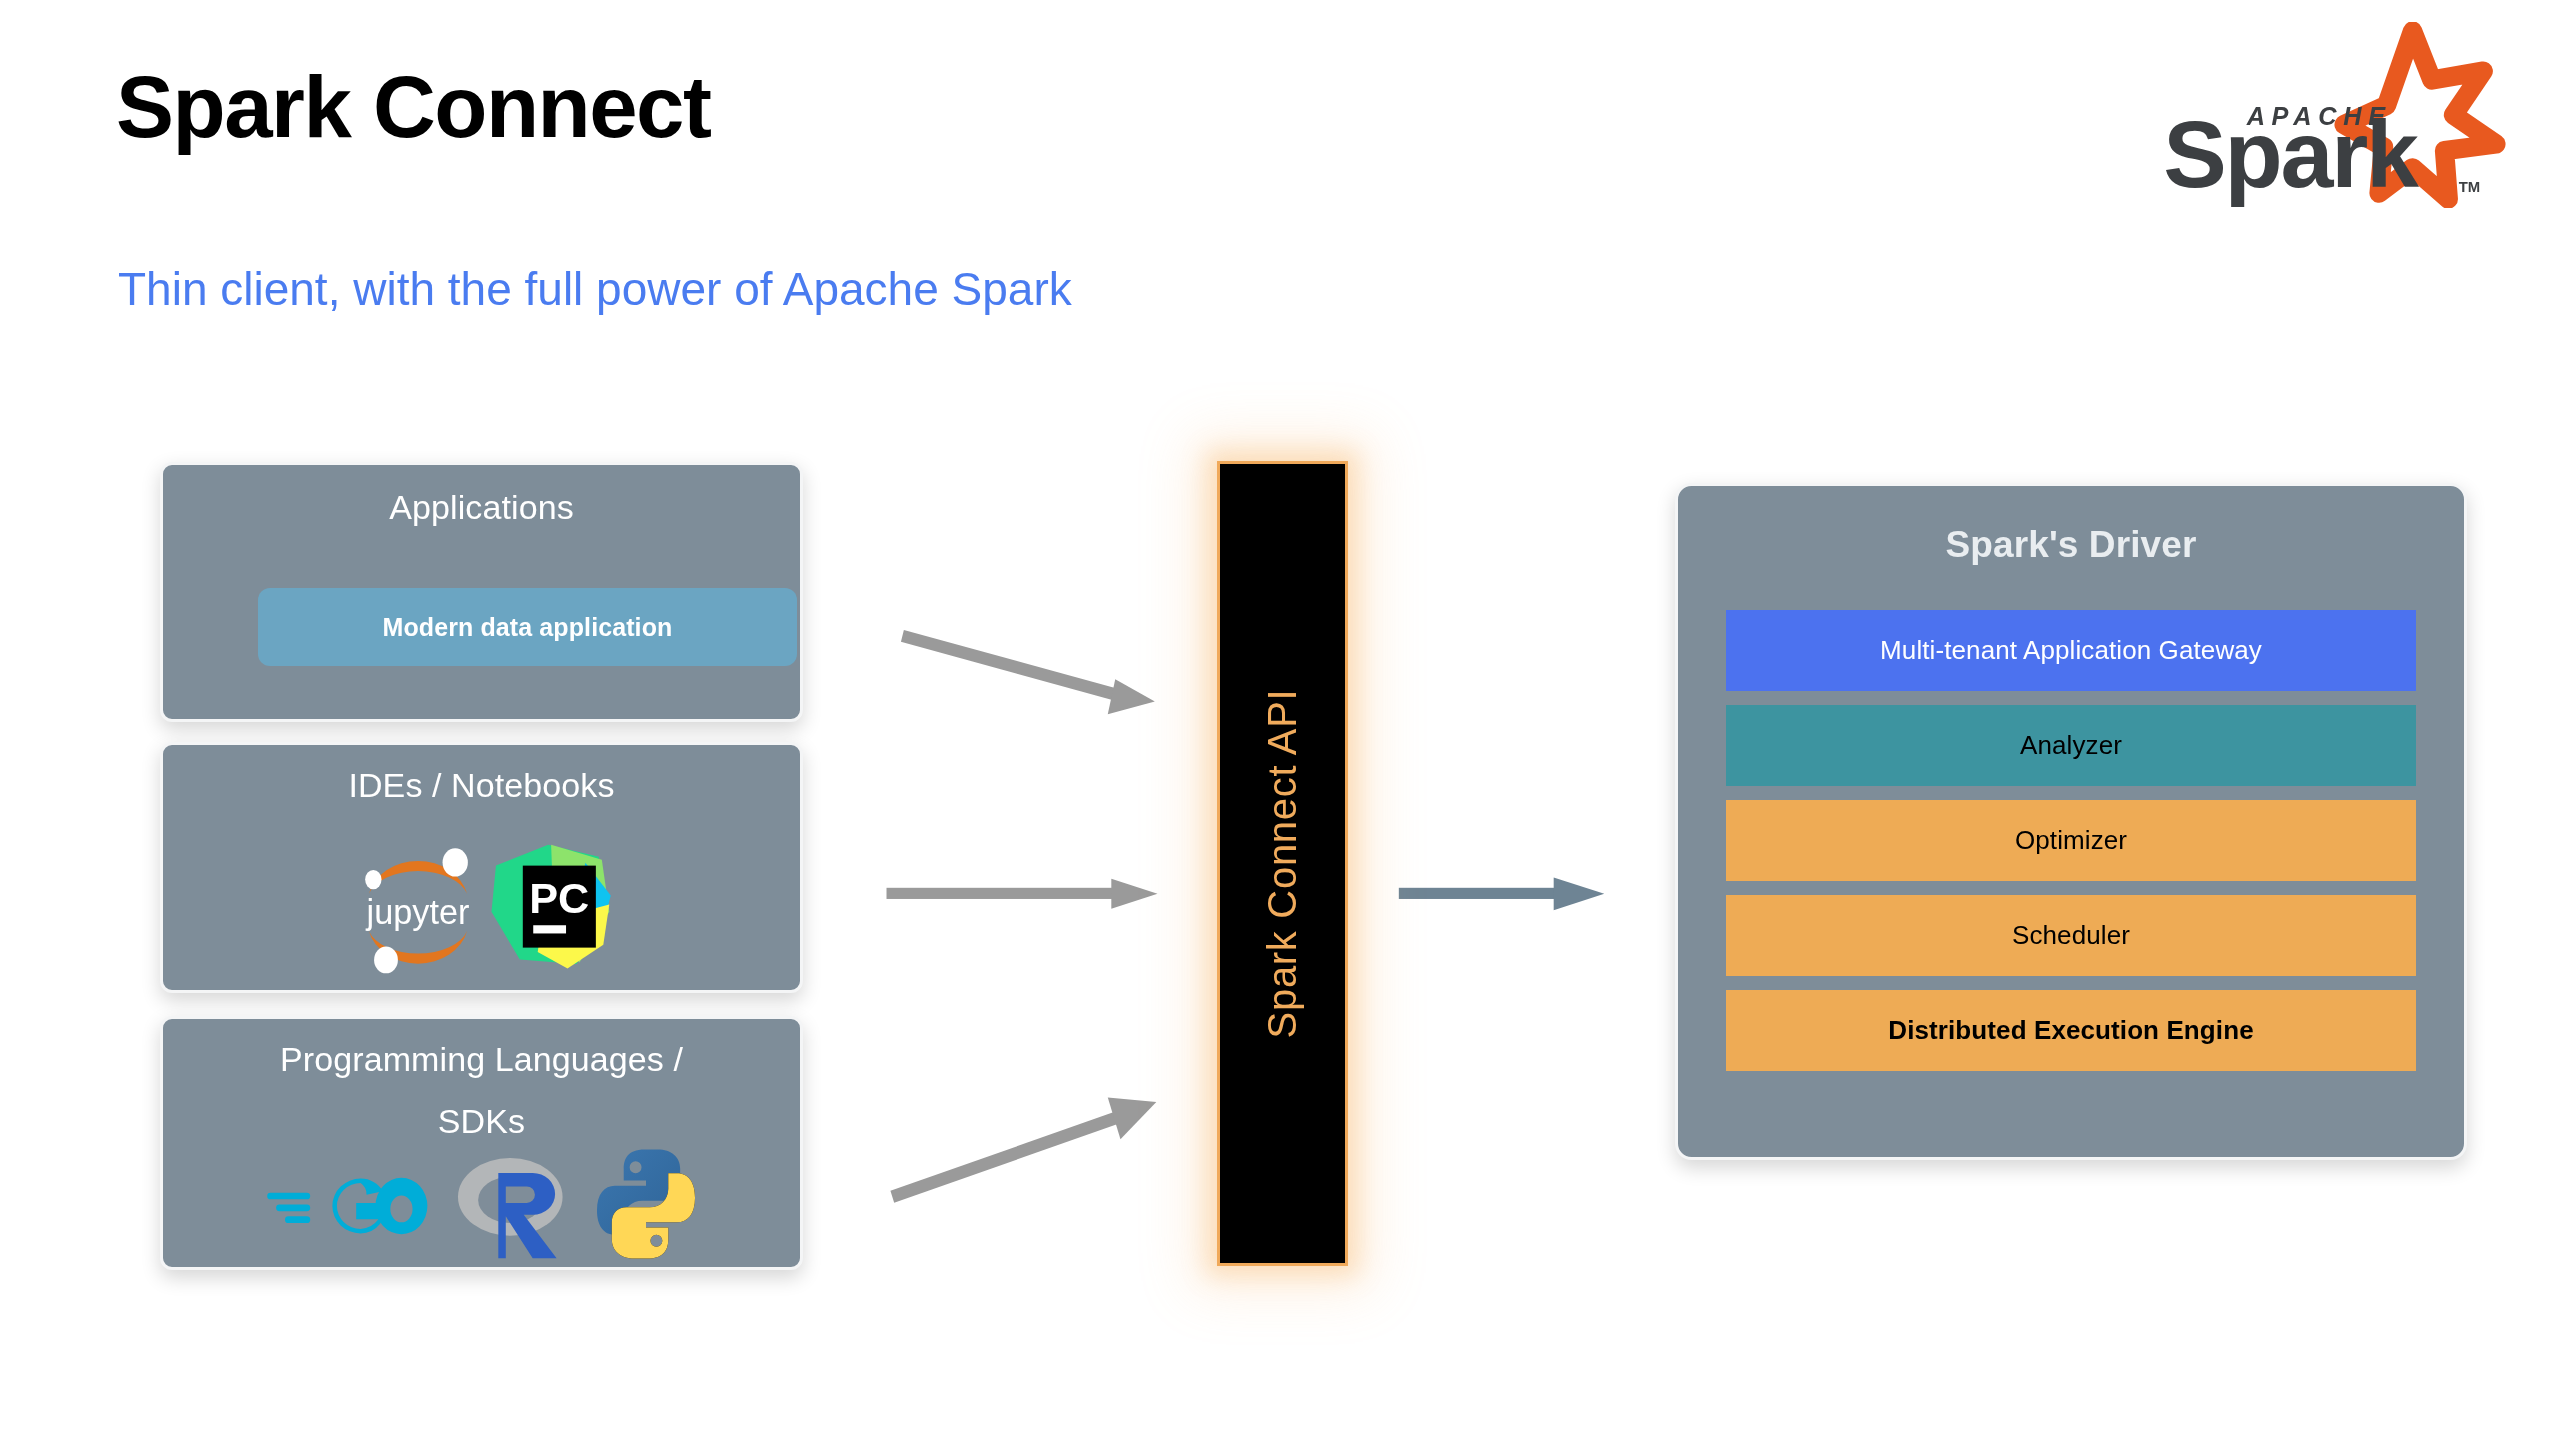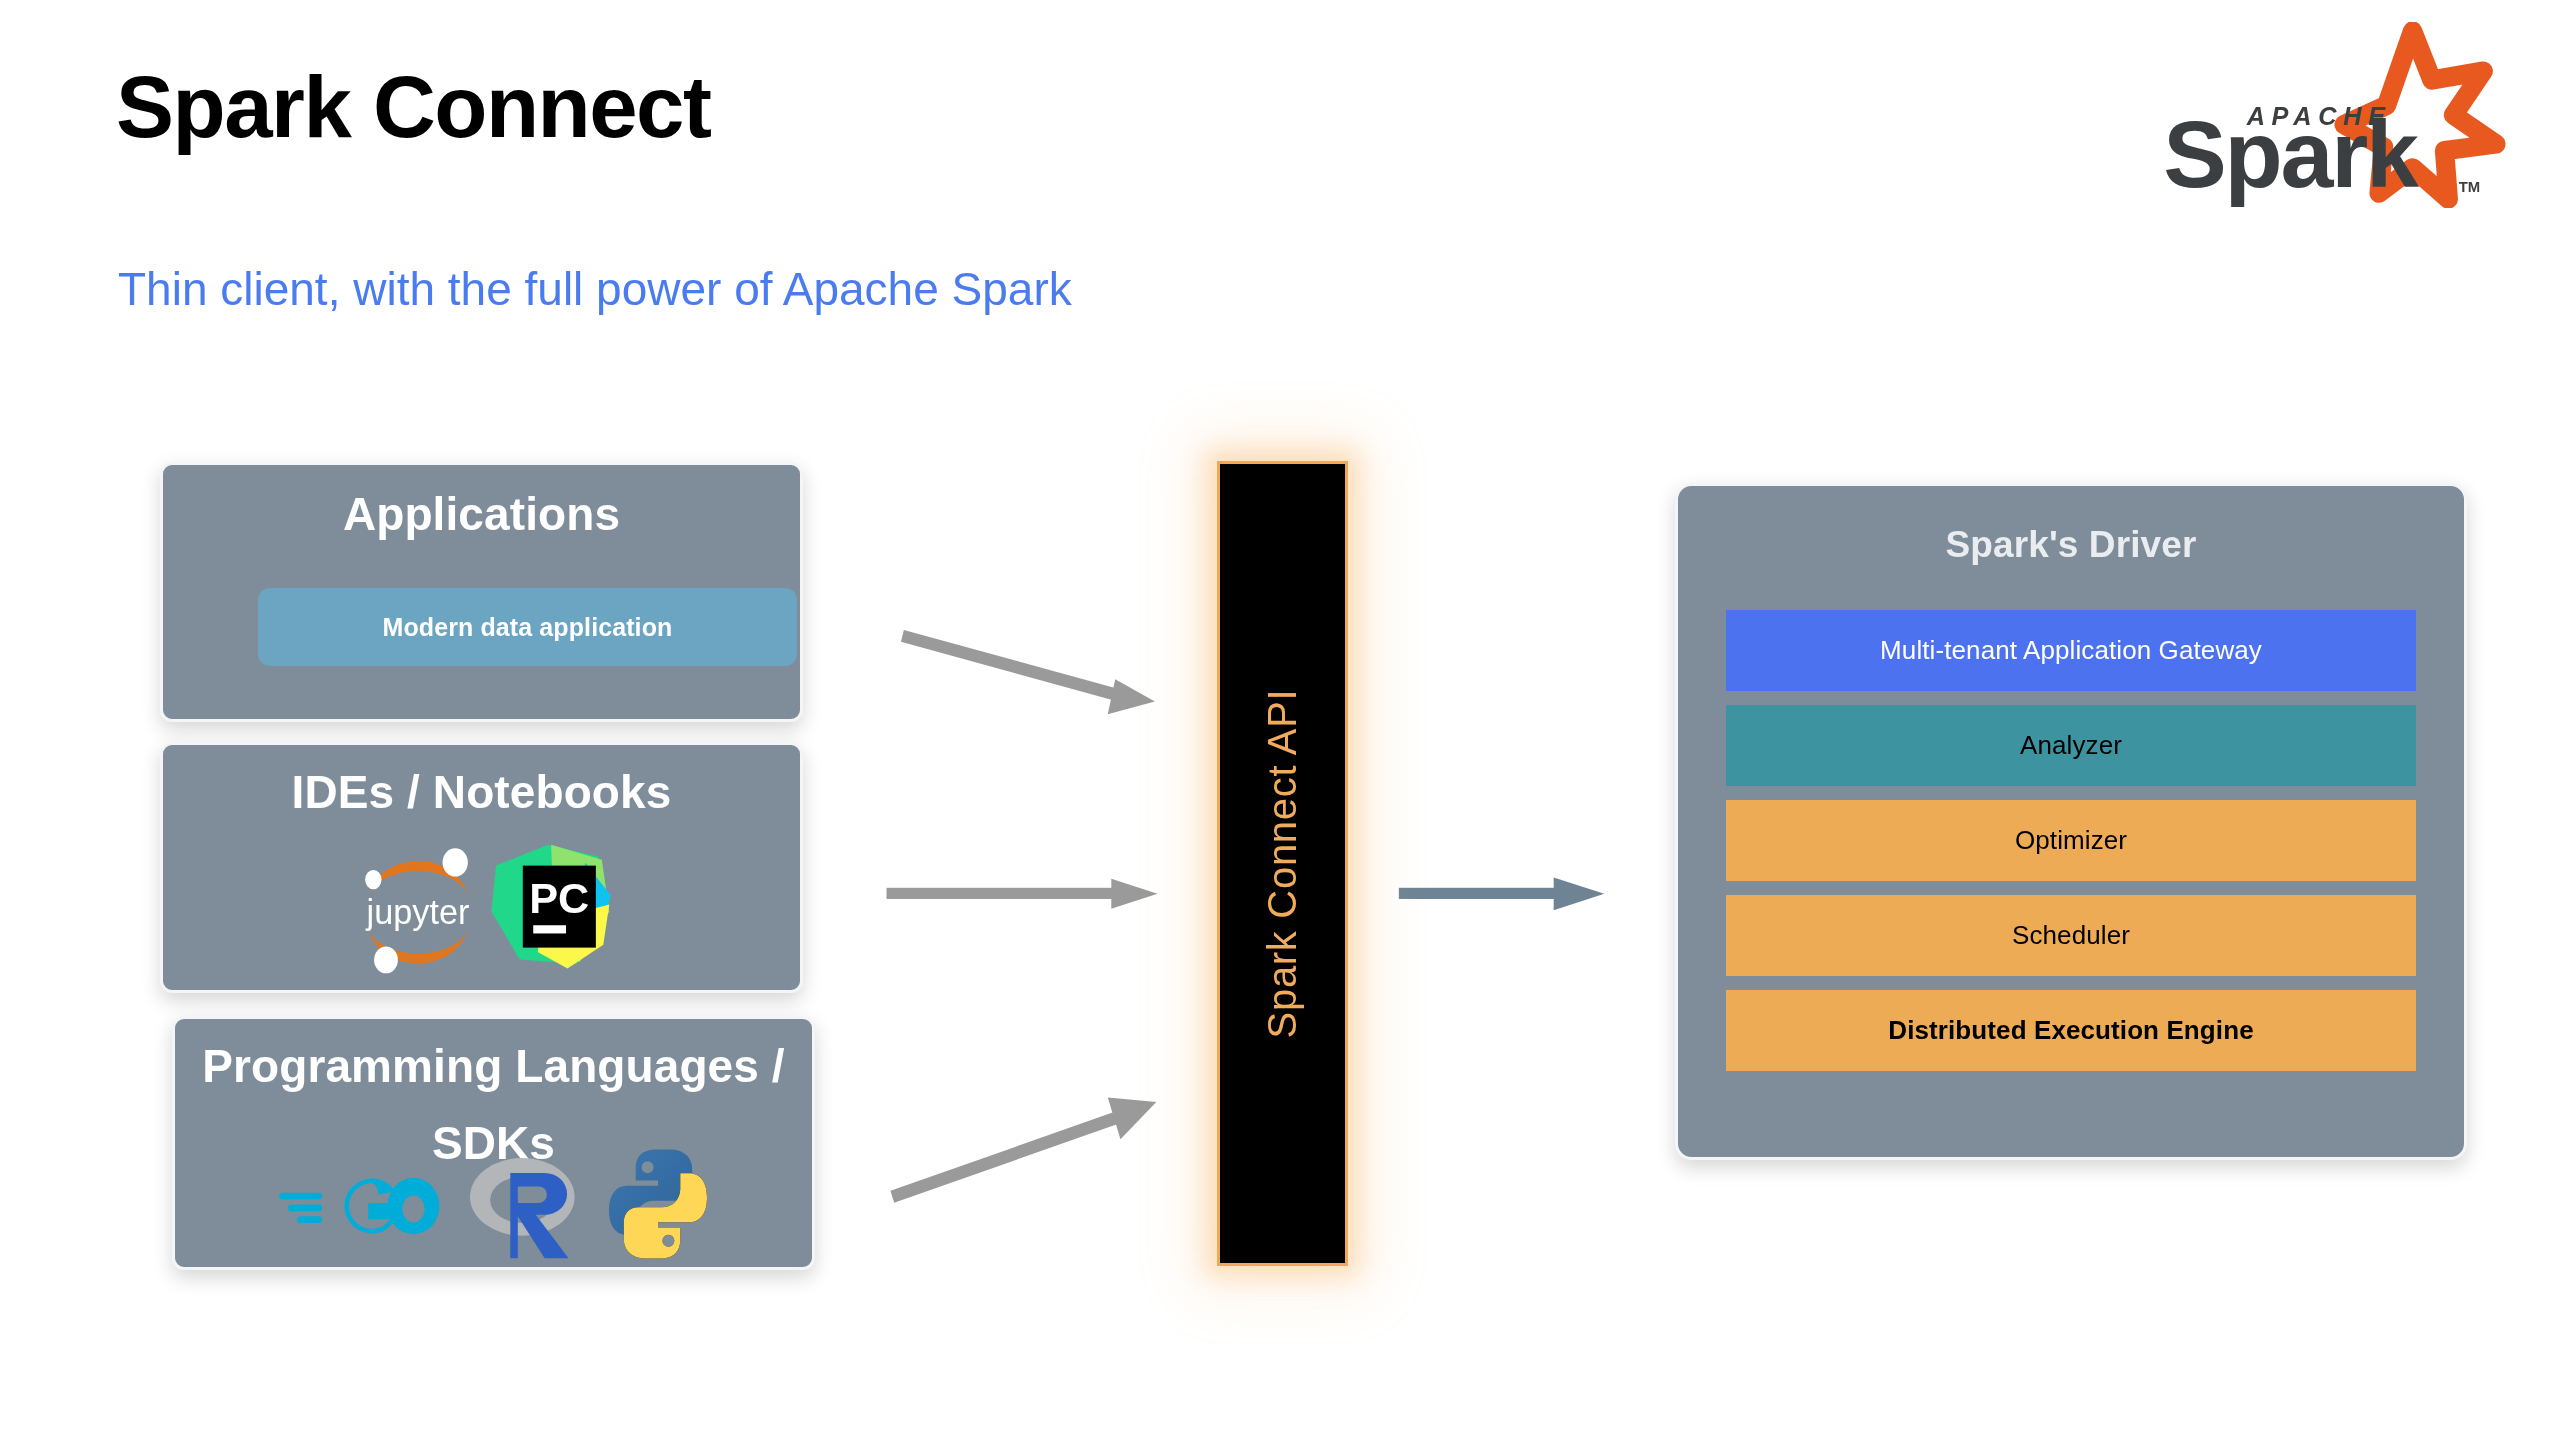--- a/index.html
+++ b/index.html
@@ -58,22 +58,22 @@
     background: #7e8d99;
     border: 3.7px solid #f4f5f6;
     border-radius: 12px;
     box-shadow: 0 7.5px 19.4px rgba(0,0,0,0.16);
   }
 
   .panel-title {
     width: 100%;
     text-align: center;
     color: #ffffff;
-    font-size: 46px;
-    font-weight: 700;
+    font-size: 34px;
+    font-weight: 400;
     line-height: 1.24;
     letter-spacing: 0.1px;
   }
 
   
   #panel-applications {
     left: 160px;
     top: 462px;
     width: 643px;
     height: 260px;
@@ -112,21 +112,21 @@
     top: 93px;
     height: 138px;
     display: flex;
     align-items: center;
     justify-content: center;
     gap: 5px;
   }
 
   
   #panel-langs {
-    left: 172px;
+    left: 160px;
     top: 1016px;
     width: 643px;
     height: 254px;
   }
   #panel-langs .panel-title { margin-top: 19.4px; }
 
   .lang-logos {
     position: absolute;
     left: 0; right: 0;
     top: 127px;

